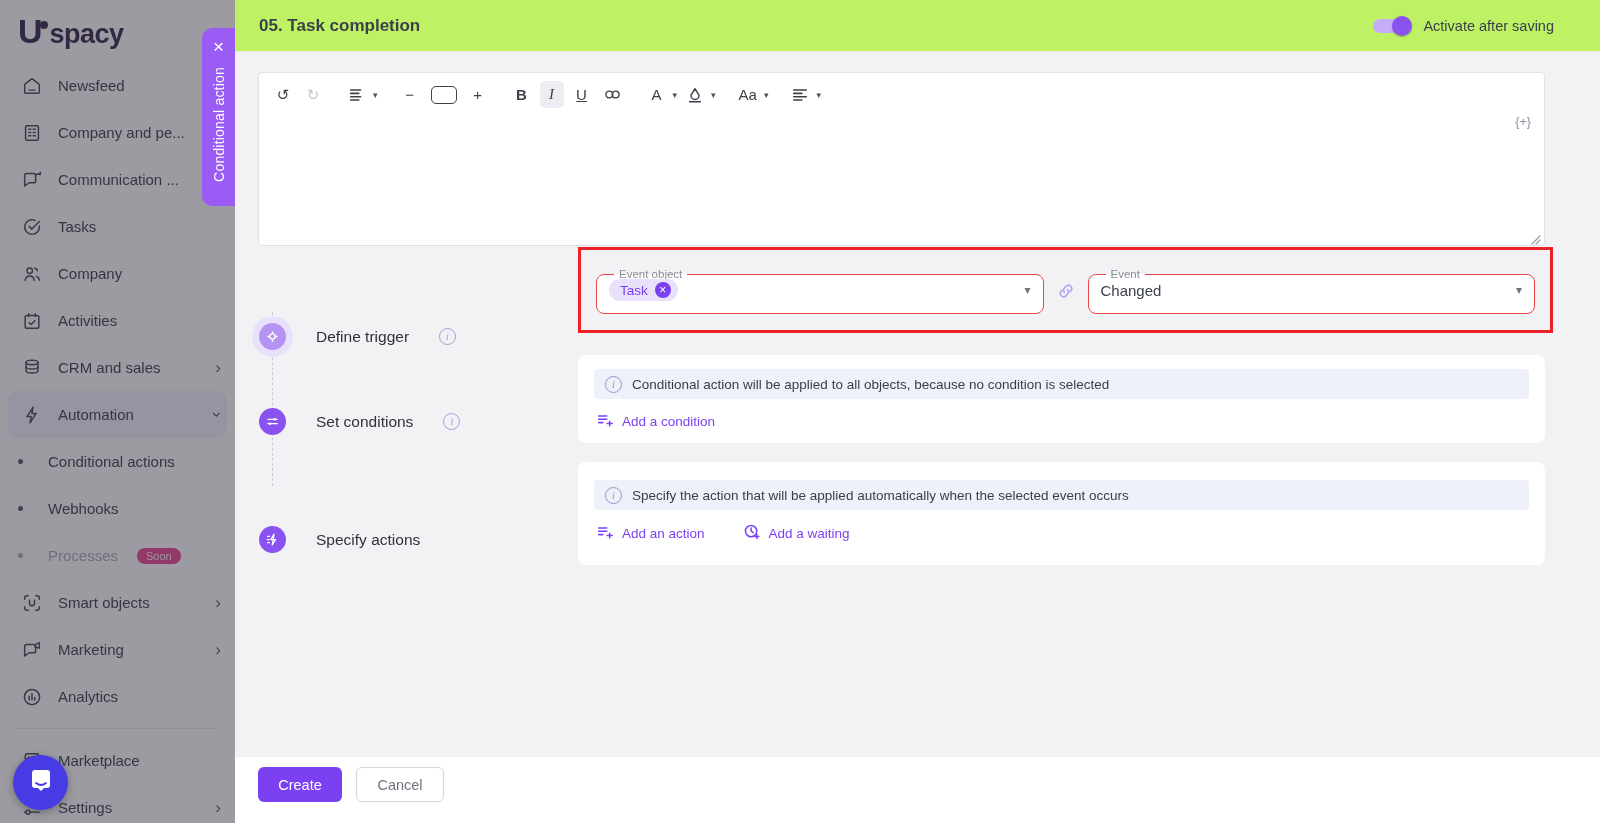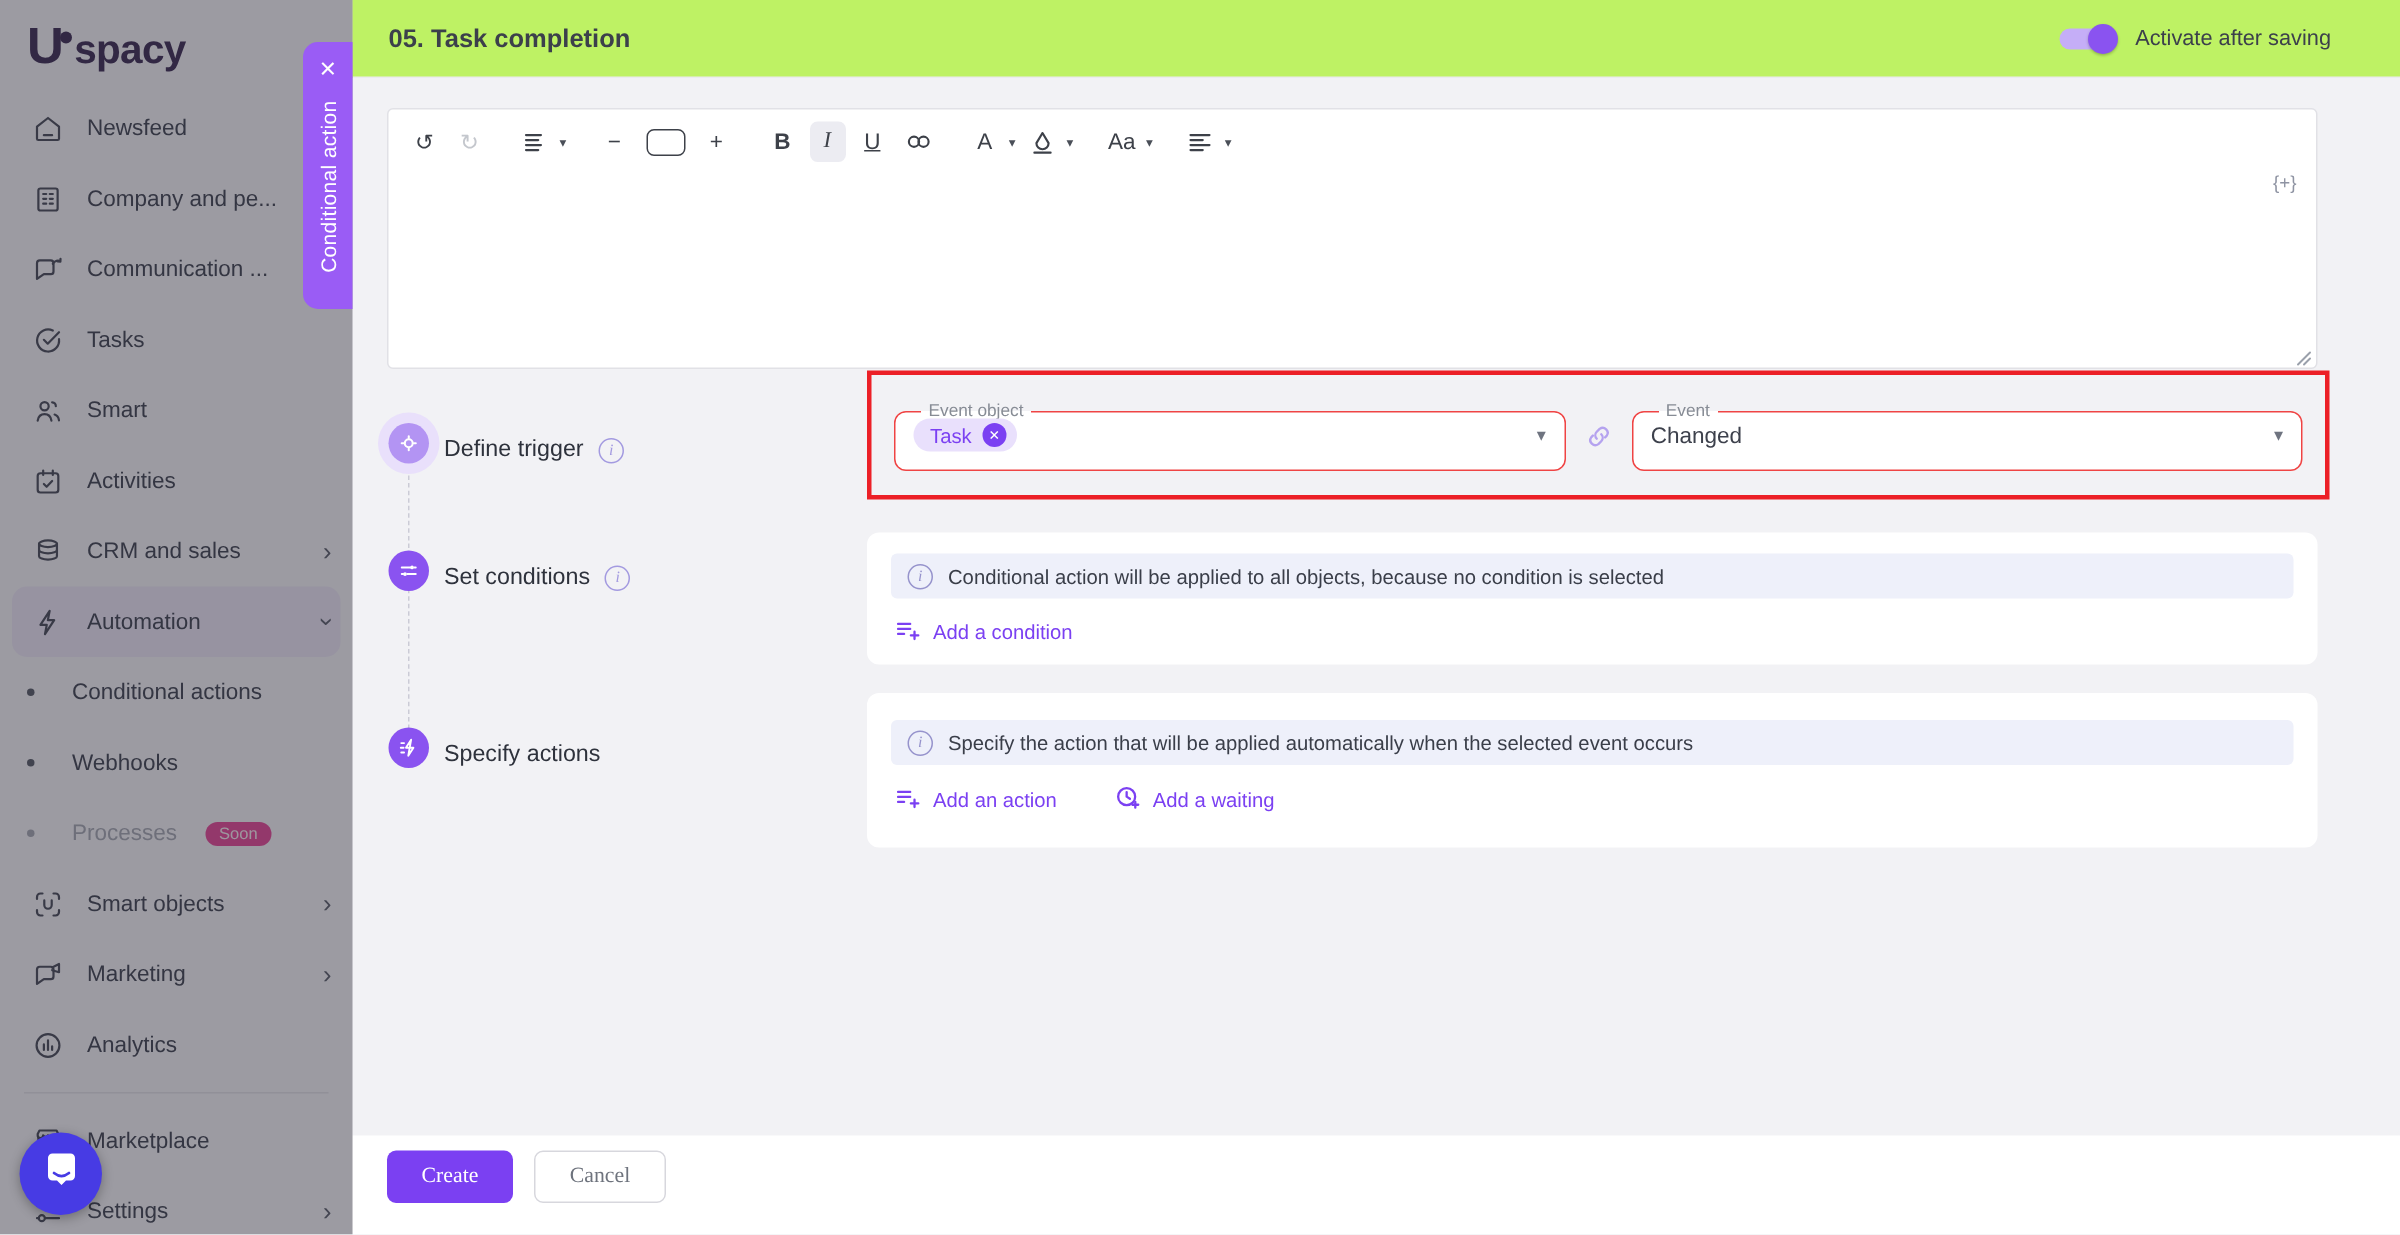--- a/index.html
+++ b/index.html
@@ -69,41 +69,41 @@
   .field legend { padding:0 5px; margin-left:5px; font-size:11.5px; color:#878c95; }
   .field-row { display:flex; align-items:center; height:22px; margin-top:-1px; }
   .field-value { font-size:15px; color:#3d414c; }
   .dd-arrow { margin-left:auto; color:#6f7480; font-size:12px; }
   .chip { display:inline-flex; align-items:center; gap:7px; background:#e9e0fc; border-radius:13px; padding:3px 7px 3px 11px; color:#7b40f2; font-size:13.5px; cursor:pointer; }
   .chip-x { width:16px; height:16px; border-radius:50%; background:#7b40f2; color:#fff; font-size:12px; line-height:1; display:flex; align-items:center; justify-content:center; cursor:pointer; }
   .link-join { flex:none; display:flex; align-items:center; color:#b5a3ef; }
 
   
   .steps-line { position:absolute; left:37px; top:312px; height:174px; border-left:1px dashed #cbcbd6; z-index:0; }
-  .step { position:absolute; display:flex; align-items:flex-end; gap:10px; z-index:1; }
+  .step { position:absolute; display:flex; align-items:center; gap:30px; z-index:1;margin-top:41px; }
   .step-circle { width:27px; height:27px; border-radius:50%; display:flex; align-items:center; justify-content:center; color:#fff; flex:none; }
   .step-circle.c1 { background:#b394f3; box-shadow:0 0 0 7px #e9e0fb; }
   .step-circle.c2, .step-circle.c3 { background:#8a53f0; }
   .step-label { font-size:15.5px; font-weight:500; color:#2e323c; }
   .info-i { width:17px; height:17px; border:1.4px solid #a39ae0; border-radius:50%; color:#a39ae0; font-size:10.5px; font-style:italic; font-family:"Liberation Serif", serif; display:inline-flex; align-items:center; justify-content:center; cursor:pointer; }
 
   
   .card { position:absolute; left:343px; background:#fff; border-radius:8px; width:967px; }
   .card.conditions { top:355px; height:88px; }
   .card.actions { top:462px; height:103px; }
   .banner { margin:14px 16px 0; height:30px; background:#eef0fa; border-radius:4px; display:flex; align-items:center; gap:10px; padding:0 11px; font-size:13.5px; color:#3a3e49; }
   .card.actions .banner { margin-top:18px; }
   .banner .info-i { border-color:#9693cc; color:#9693cc; flex:none; }
   .link-row { display:flex; align-items:center; gap:38px; margin:12px 18px 0; }
   .card.actions .link-row { margin-top:13px; }
   .add-link { display:inline-flex; align-items:center; gap:8px; color:#7b40f2; font-size:13.5px; font-weight:500; cursor:pointer; }
 
   
   .footer { position:absolute; left:0; top:757px; width:1365px; height:66px; background:#fff; }
-  .btn { position:absolute; top:10px; height:35px; border-radius:6px; font-size:14.5px; display:flex; align-items:center; justify-content:center; cursor:pointer; font-family:Liberation Serif, serif; }
+  .btn { position:absolute; top:10px; height:35px; border-radius:6px; font-size:14.5px; display:flex; align-items:center; justify-content:center; cursor:pointer; font-family:Liberation Sans, sans-serif; }
   .btn-create { left:23px; width:84px; background:#7b40f2; color:#fff; font-weight:500; border:none; }
   .btn-cancel { left:121px; width:88px; background:#fff; color:#6e737d; border:1px solid #d7d7dd; }
 </style>
 </head>
 <body>
 
 <div class="app">
 
   <div class="sidebar">
     <div class="logo">
@@ -155,21 +155,21 @@
       </div>
 
       <div class="nav-item">
         <span class="nav-icon">
             <svg width="22" height="22" viewBox="0 0 24 24" fill="none" stroke="currentColor" stroke-width="1.6" stroke-linecap="round">
               <circle cx="9.5" cy="8.5" r="3"></circle>
               <path d="M4.5 19c.5-3 2.5-4.7 5-4.7s4.5 1.7 5 4.7"></path>
               <path d="M15 5.7c1.6.1 2.7 1.3 2.7 2.8M16.8 14.6c1.9.6 2.9 2.1 3.2 4.2"></path>
             </svg>
           </span>
-        <span class="nav-label">Smart</span>
+        <span class="nav-label">Company</span>
       </div>
 
       <div class="nav-item">
         <span class="nav-icon">
             <svg width="22" height="22" viewBox="0 0 24 24" fill="none" stroke="currentColor" stroke-width="1.6" stroke-linecap="round" stroke-linejoin="round">
               <rect x="4.5" y="6" width="15" height="14" rx="2"></rect>
               <path d="M8.5 4v3.2M15.5 4v3.2"></path>
               <path d="M9 13.8l2 2 4-4.2"></path>
             </svg>
           </span>

